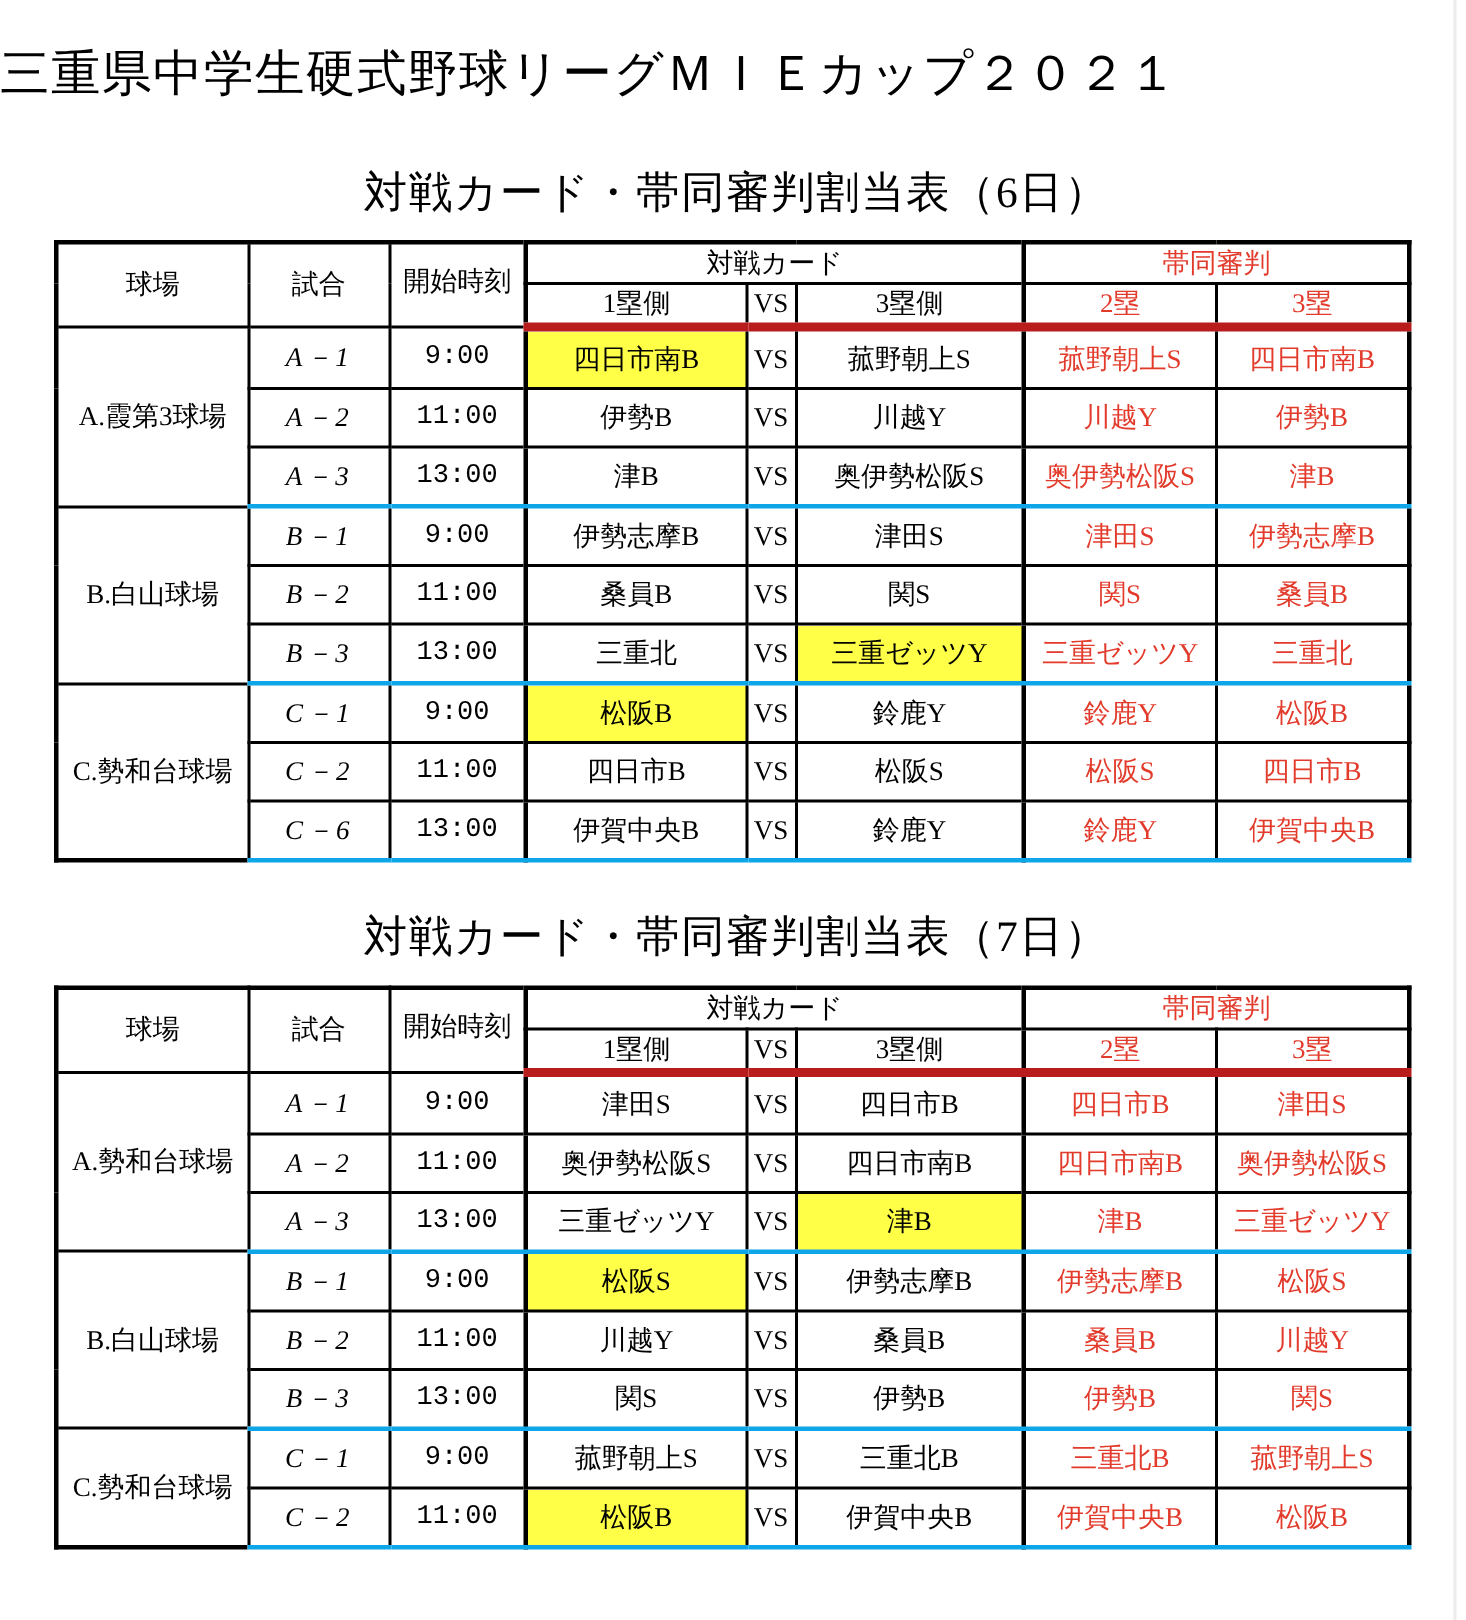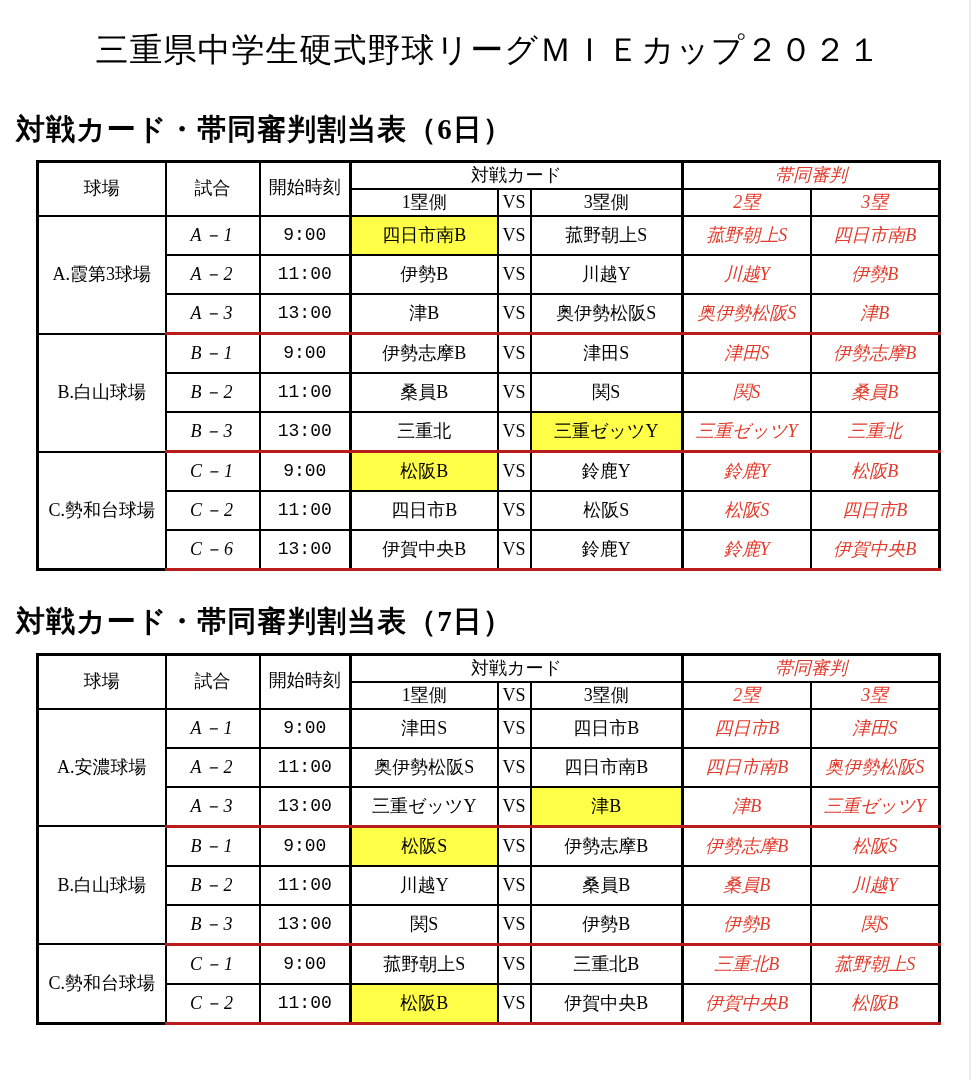--- a/index.html
+++ b/index.html
@@ -10,30 +10,31 @@
     color:#000;
     position:relative;
     overflow:hidden;
   }
   .page-edge{
     position:absolute;top:0;right:6px;width:2px;height:1080px;
     background:#ececec;
   }
   .main-title{
     margin:28px 0 0 0;
-    text-align:center;
+    text-align:left;
     font-size:33px;
     font-weight:normal;
     letter-spacing:1px;
     line-height:1.35;
   }
   .section-title{
-    margin:38px 0 0 16px;
+    margin:38px 0 0 5px;
+    text-align:center;
     font-size:29px;
-    font-weight:bold;
+    font-weight:normal;
     letter-spacing:1px;
     line-height:1.3;
   }
   .section-title.second{margin-top:32px;}
   table.sched{
     border-collapse:collapse;
     table-layout:fixed;
     width:902px;
     margin:12px auto 0 auto;
     border:3px solid #000;
@@ -43,26 +44,26 @@
     text-align:center;
     vertical-align:middle;
     padding:0;
     font-weight:normal;
     font-size:18px;
     line-height:1.1;
     overflow:hidden;
     white-space:nowrap;
   }
   .sched thead th{height:25px;}
-  .sched thead tr.subhead th{border-bottom:1px solid #b91c1c;}
+  .sched thead tr.subhead th{border-bottom:6px solid #b91c1c;}
   .sched tbody td{height:37px;}
-  .sched tr.group-end>td{border-bottom:3px solid #b91c1c;}
+  .sched tr.group-end>td{border-bottom:3px solid #0ea5e9;}
   .sched .col-time-b{border-right:3px solid #000;font-family:Liberation Mono, monospace;}
   .sched .col-away-b{border-right:3px solid #000;}
-  .red{color:#e23b2c;font-style:italic;}
+  .red{color:#e23b2c;}
   .hl{background:#ffff47;}
   .vs{font-size:12px;letter-spacing:0;margin-left:42px;}
   .match{letter-spacing:2px;font-style:italic;}
   .shrink{font-size:14px;}
   .stadium{font-size:18px;}
 </style>
 </head>
 <body>
 
 <div class="page-edge"></div>
@@ -210,21 +211,21 @@
     <tr class="subhead">
       <th>1塁側</th>
       <th class="vs">VS</th>
       <th class="col-away-b">3塁側</th>
       <th class="red">2塁</th>
       <th class="red">3塁</th>
     </tr>
   </thead>
   <tbody>
     <tr>
-      <td class="stadium" rowspan="3">A.安濃球場</td>
+      <td class="stadium" rowspan="3">A.勢和台球場</td>
       <td class="match">A－1</td>
       <td class="col-time-b">9:00</td>
       <td>津田S</td>
       <td class="vs">VS</td>
       <td class="col-away-b">四日市B</td>
       <td class="red">四日市B</td>
       <td class="red">津田S</td>
     </tr>
     <tr>
       <td class="match">A－2</td>

